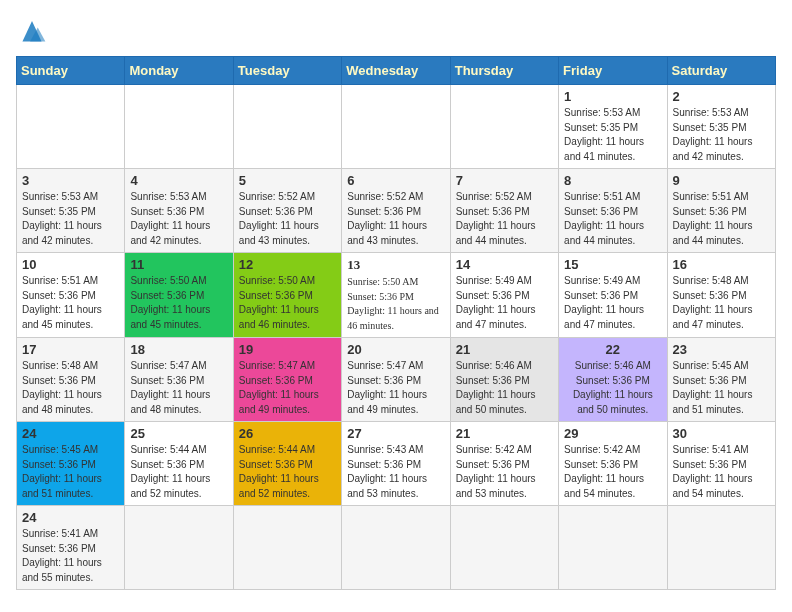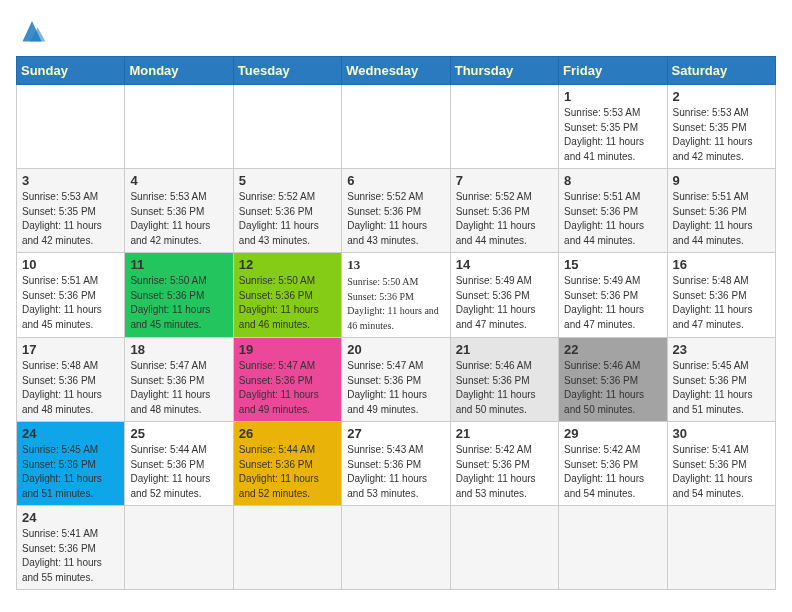--- a/index.html
+++ b/index.html
@@ -279,21 +279,21 @@
 Daylight: 11 hours
 and 49 minutes.</div>
         </td>
         <td style="background: #e5e5e5;">
           <span class="day-number">21</span>
           <div class="day-info">Sunrise: 5:46 AM
 Sunset: 5:36 PM
 Daylight: 11 hours
 and 50 minutes.</div>
         </td>
-        <td style="background: #a3a3a3;">
+        <td style="background: #c4b5fd; text-align: center;">
           <span class="day-number">22</span>
           <div class="day-info">Sunrise: 5:46 AM
 Sunset: 5:36 PM
 Daylight: 11 hours
 and 50 minutes.</div>
         </td>
         <td style="background: rgb(245, 245, 245);">
           <span class="day-number">23</span>
           <div class="day-info">Sunrise: 5:45 AM
 Sunset: 5:36 PM

